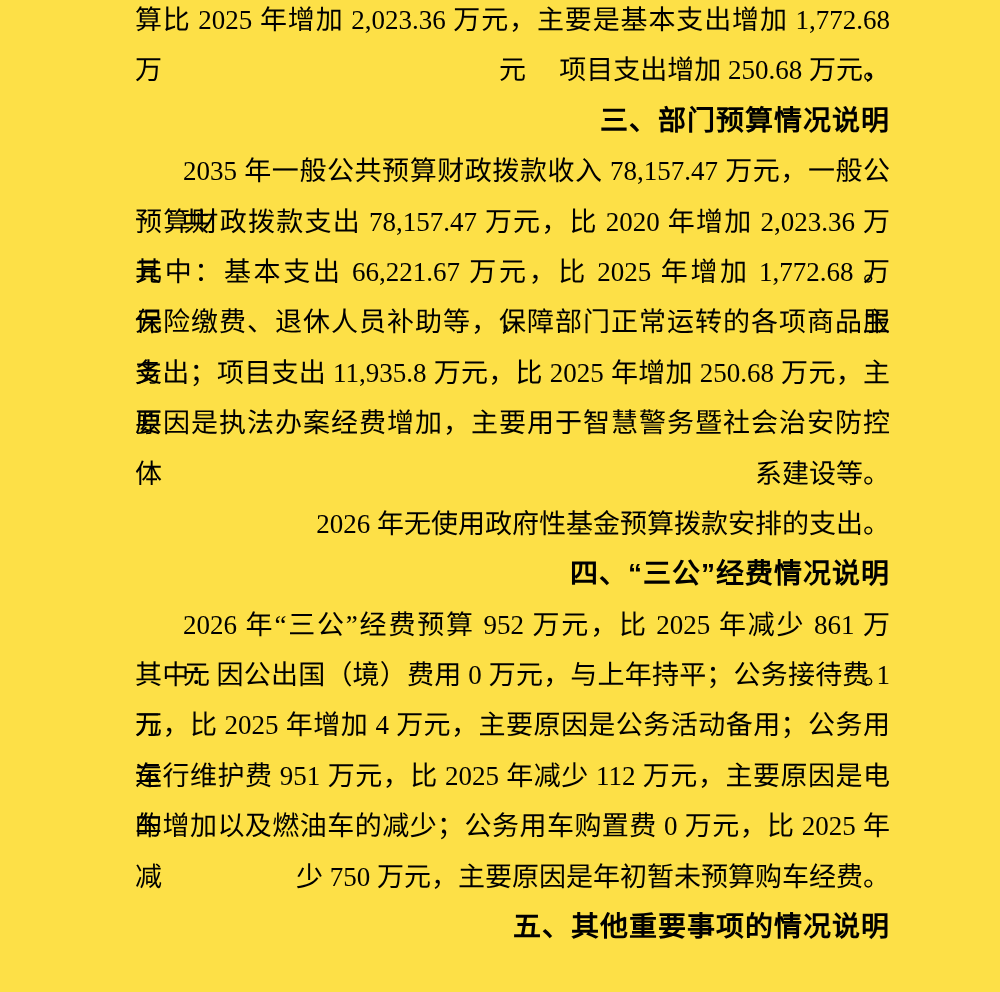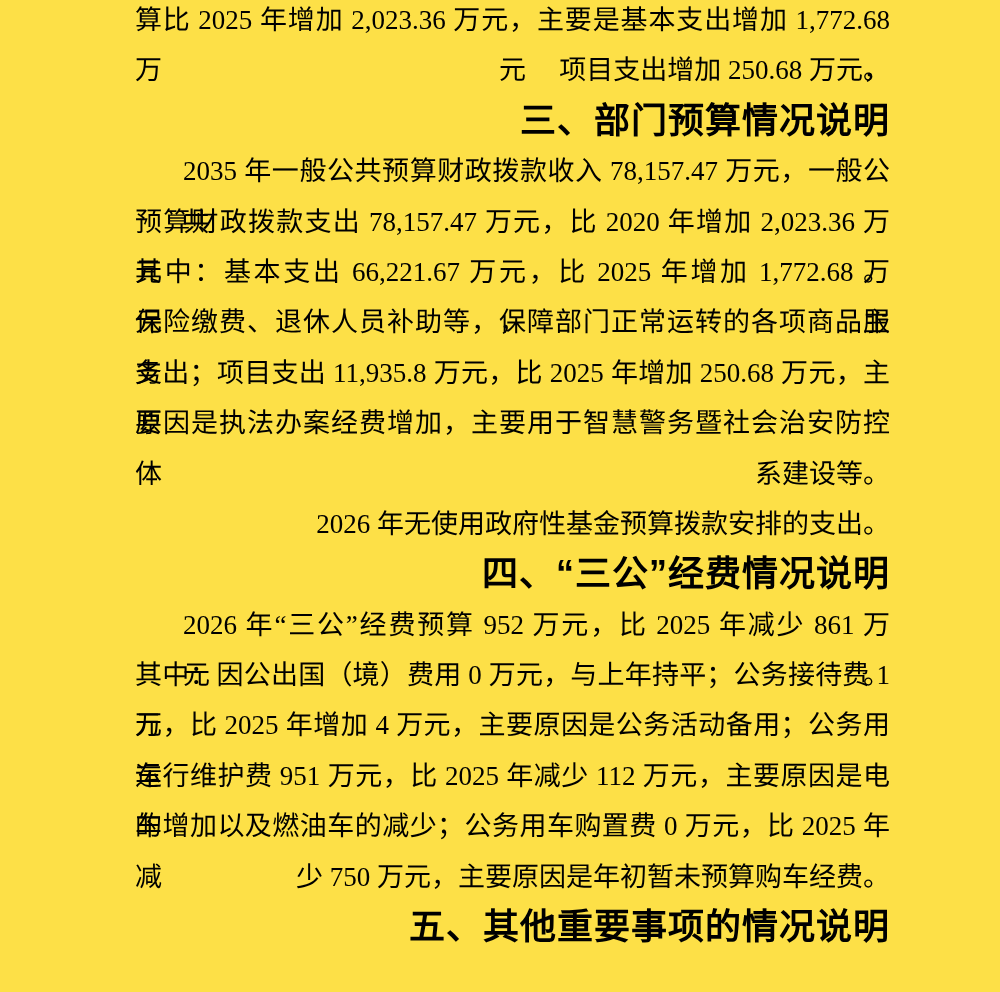--- a/index.html
+++ b/index.html
@@ -35,21 +35,21 @@
     text-align: justify;
     text-align-last: justify;
     text-justify: inter-character;
   }
   .line.indent {
     padding-left: 48px;
   }
   .line.heading {
     font-family: "Liberation Sans", "DejaVu Sans", sans-serif;
     font-weight: 700;
-    font-size: 36px;
+    font-size: 28px;
     letter-spacing: 1px;
   }
 </style>
 </head>
 <body>
 
 <div class="page">
   <div class="textblock" id="textblock">
       <div class="line fill">算比 2025 年增加 2,023.36 万元，主要是基本支出增加 1,772.68 万元，</div>
       <div class="line">项目支出增加 250.68 万元。</div>

